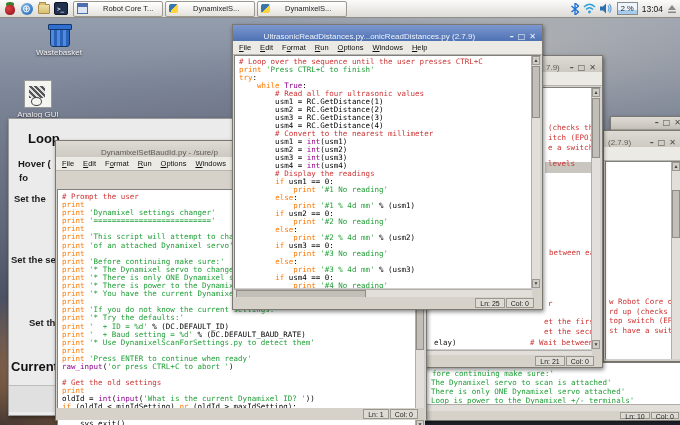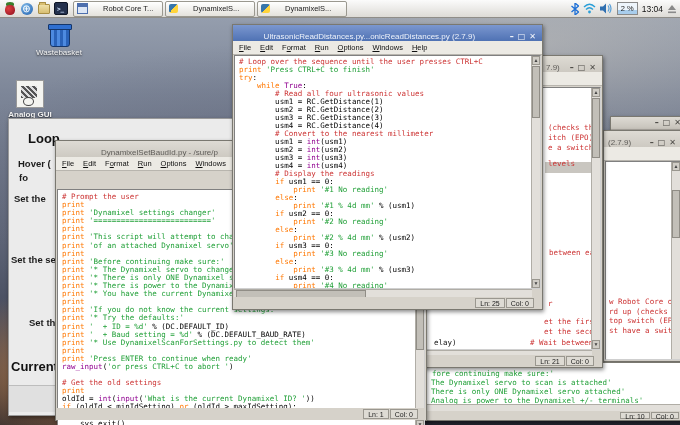--- a/index.html
+++ b/index.html
@@ -155,21 +155,21 @@
     </div>
   </div>
 
   <div class="dicon" style="left:2px;top:24px;margin-left:28px;">
     <div class="bin">
         <span class="lid"></span>
         <span class="body"></span>
       </div>
     <div class="dlabel">Wastebasket</div>
   </div>
-  <div class="dicon" style="left:1px;top:80px;font-weight:bold;">
+  <div class="dicon" style="left:9px;top:80px;">
     <div class="chip"></div>
     <div class="dlabel">Analog GUI</div>
   </div>
 
   <div class="win winE">
     <div>
         <div class="frag f-h1" style="left: 19px; top: 12px;">Loop</div>
         <div class="frag f-b" style="left: 9px; top: 39px;">Hover (</div>
         <div class="frag f-b" style="left: 10px; top: 53px;">fo</div>
         <div class="frag f-b" style="left: 5px; top: 74px;">Set the</div>
@@ -218,21 +218,21 @@
         <div class="thumb" style="top:28px;height:48px;"></div>
       </div>
     </div>
   </div>
 
   <div class="win winC">
     <div>
         <div class="frag f-s" style="left: 371px; top: 6px;">fore continuing make sure:'</div>
         <div class="frag f-s" style="left: 370px; top: 15px;">The Dynamixel servo to scan is attached'</div>
         <div class="frag f-s" style="left: 370px; top: 24px;">There is only ONE Dynamixel servo attached'</div>
-        <div class="frag f-s" style="left: 370px; top: 33px;">Analog is power to the Dynamixel +/- terminals'</div>
+        <div class="frag f-s" style="left: 370px; top: 33px;">Loop is power to the Dynamixel +/- terminals'</div>
       </div>
     <div class="hscroll" style="left:0;right:8px;top:41px;">
       <div class="thumb" style="left:2px;width:210px;"></div>
     </div>
 
     <div class="sbar" style="height:9px;padding-right:10px;">
       <span class="scell" style="line-height:7px;">Ln: 10</span>
       <span class="scell" style="line-height:7px;">Col: 0</span>
     </div>
   </div>

